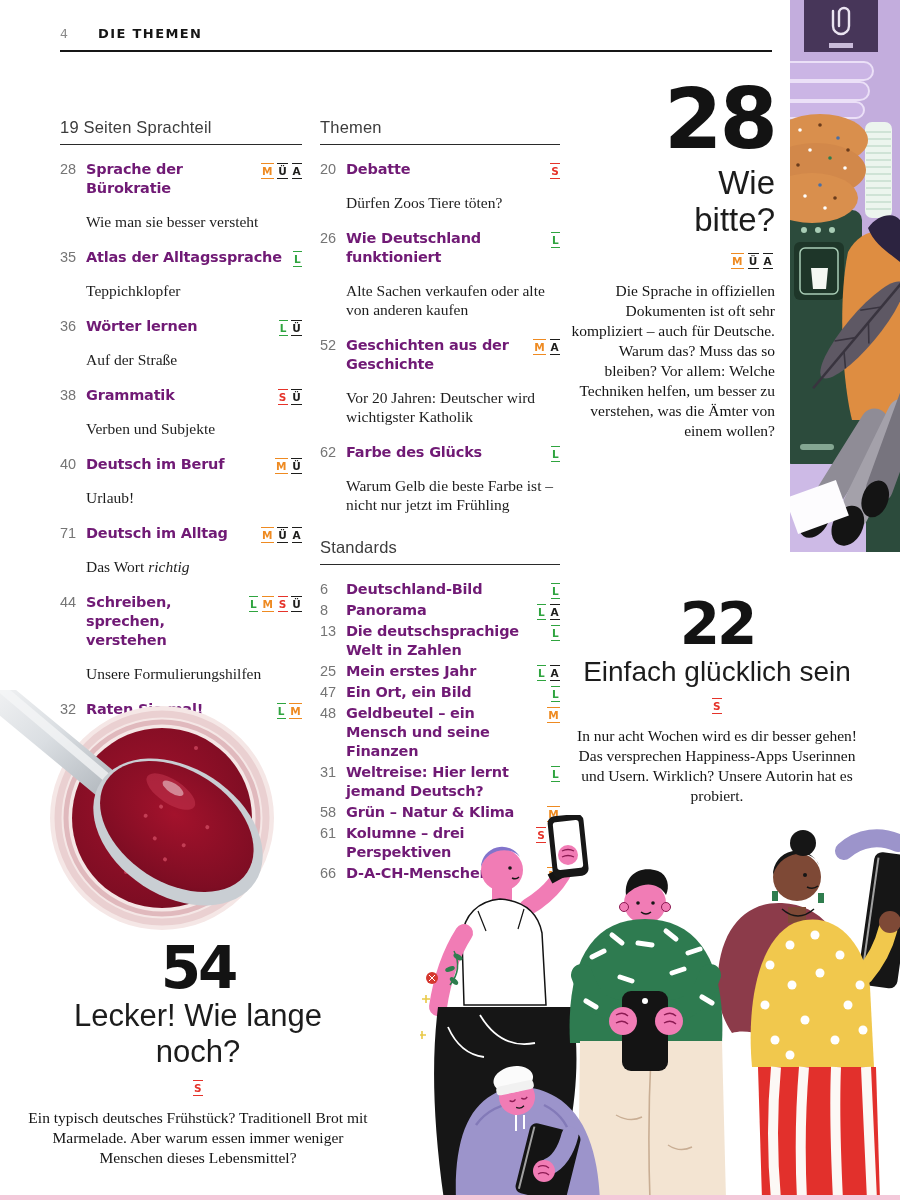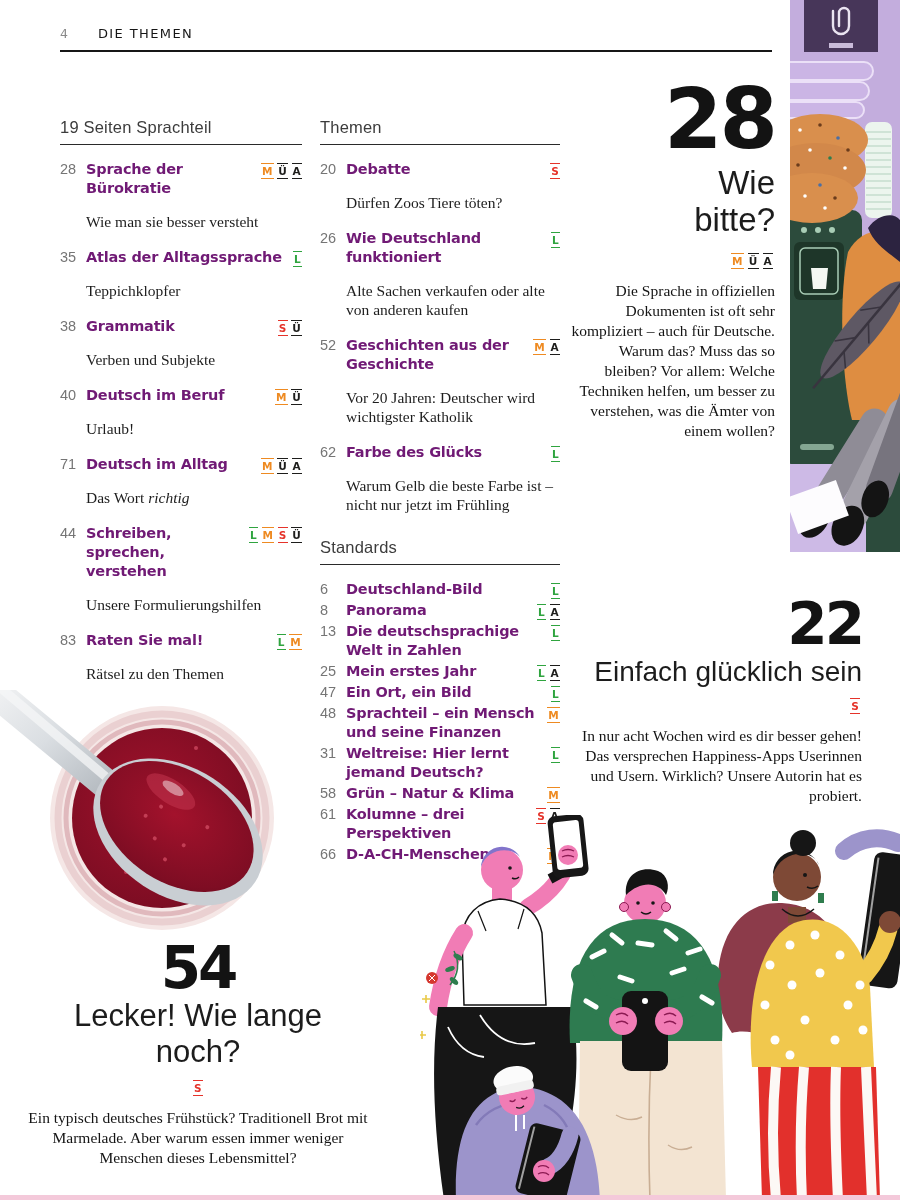--- a/index.html
+++ b/index.html
@@ -3,21 +3,21 @@
 <meta charset="utf-8">
 <style>
   html,body{margin:0;padding:0;background:#e9e9e9;}
   #page{position:relative;width:900px;height:1200px;background:#ffffff;overflow:hidden;
         font-family:"Liberation Sans",sans-serif;color:#161616;margin:0 auto;}
 
   
   .pageheader{position:absolute;left:60px;top:26px;width:712px;border-bottom:2px solid #161616;
               padding-bottom:9px;display:flex;align-items:baseline;}
   .pageheader .pnum{color:#8a8a8a;font-size:12.5px;margin-right:30px;font-family:"DejaVu Sans",sans-serif;}
-  .pageheader .ptitle{font-weight:normal;font-size:13px;letter-spacing:1.4px;color:#161616;
+  .pageheader .ptitle{font-weight:bold;font-size:13px;letter-spacing:1.4px;color:#161616;
                       font-family:"DejaVu Sans",sans-serif;}
 
   
   .col{position:absolute;top:118px;}
   .col.left{left:60px;width:242px;}
   .col.mid{left:320px;width:240px;}
   .col-head{font-size:16.5px;color:#3c3c3c;padding-bottom:7px;border-bottom:1.5px solid #2a2a2a;
             margin-bottom:15px;letter-spacing:0.2px;}
   .col-head.second{margin-top:24px;}
   .toc-item{display:flex;margin-bottom:17px;}
@@ -40,21 +40,21 @@
   .feat-title{font-weight:400;color:#1c1c1c;font-family:"Liberation Sans",sans-serif;}
   .feat-text{font-family:"Liberation Serif",serif;font-size:15.5px;line-height:20px;color:#141414;margin-top:12px;}
   .feat .badges{margin-left:0;padding-left:0;}
   .feat .badge{margin:0 2px;}
 
   .feat-28{left:563px;top:84px;width:212px;text-align:right;}
   .feat-28 .feat-num{font-size:84px;line-height:0.85;}
   .feat-28 .feat-title{font-size:33px;line-height:1.12;margin:10px 0 0 auto;width:140px;}
   .feat-28 .badge-row{margin-top:12px;}
 
-  .feat-22{left:572px;top:598px;width:290px;text-align:right;}
+  .feat-22{left:572px;top:598px;width:290px;text-align:center;}
   .feat-22 .feat-num{font-size:58px;line-height:0.9;}
   .feat-22 .feat-title{font-size:28px;margin-top:6px;}
   .feat-22 .badge-row{margin-top:8px;}
 
   .feat-54{left:28px;top:942px;width:340px;text-align:center;}
   .feat-54 .feat-num{font-size:58px;line-height:0.9;}
   .feat-54 .feat-title{font-size:31px;margin-top:4px;}
   .feat-54 .badge-row{margin-top:8px;}
 
   
@@ -91,20 +91,30 @@
           <span class="toc-num">35</span>
           <span class="toc-body">
             <span class="toc-titleline">
               <span class="toc-title">Atlas der Alltagssprache</span>
               <span class="badges"><span class="badge" style="color: rgb(47, 164, 63); border-color: rgb(47, 164, 63);">L</span></span>
             </span>
             <span class="toc-sub">Teppichklopfer</span>
           </span>
         </div>
         <div class="toc-item">
+          <span class="toc-num">36</span>
+          <span class="toc-body">
+            <span class="toc-titleline">
+              <span class="toc-title">Wörter lernen</span>
+              <span class="badges"><span class="badge" style="color: rgb(47, 164, 63); border-color: rgb(47, 164, 63);">L</span><span class="badge" style="color: rgb(29, 29, 27); border-color: rgb(29, 29, 27);">Ü</span></span>
+            </span>
+            <span class="toc-sub">Auf der Straße</span>
+          </span>
+        </div>
+        <div class="toc-item">
           <span class="toc-num">38</span>
           <span class="toc-body">
             <span class="toc-titleline">
               <span class="toc-title">Grammatik</span>
               <span class="badges"><span class="badge" style="color: rgb(229, 51, 42); border-color: rgb(229, 51, 42);">S</span><span class="badge" style="color: rgb(29, 29, 27); border-color: rgb(29, 29, 27);">Ü</span></span>
             </span>
             <span class="toc-sub">Verben und Subjekte</span>
           </span>
         </div>
         <div class="toc-item">
@@ -131,21 +141,21 @@
           <span class="toc-num">44</span>
           <span class="toc-body">
             <span class="toc-titleline">
               <span class="toc-title">Schreiben, sprechen, verstehen</span>
               <span class="badges"><span class="badge" style="color: rgb(47, 164, 63); border-color: rgb(47, 164, 63);">L</span><span class="badge" style="color: rgb(238, 138, 33); border-color: rgb(238, 138, 33);">M</span><span class="badge" style="color: rgb(229, 51, 42); border-color: rgb(229, 51, 42);">S</span><span class="badge" style="color: rgb(29, 29, 27); border-color: rgb(29, 29, 27);">Ü</span></span>
             </span>
             <span class="toc-sub">Unsere Formulierungshilfen</span>
           </span>
         </div>
         <div class="toc-item">
-          <span class="toc-num">83</span>
+          <span class="toc-num">32</span>
           <span class="toc-body">
             <span class="toc-titleline">
               <span class="toc-title">Raten Sie mal!</span>
               <span class="badges"><span class="badge" style="color: rgb(47, 164, 63); border-color: rgb(47, 164, 63);">L</span><span class="badge" style="color: rgb(238, 138, 33); border-color: rgb(238, 138, 33);">M</span></span>
             </span>
             <span class="toc-sub">Rätsel zu den Themen</span>
           </span>
         </div>
       </div>
   </div>
@@ -238,21 +248,21 @@
             <span class="toc-titleline">
               <span class="toc-title">Ein Ort, ein Bild</span>
               <span class="badges"><span class="badge" style="color: rgb(47, 164, 63); border-color: rgb(47, 164, 63);">L</span></span>
             </span>
           </span>
         </div>
         <div class="toc-item">
           <span class="toc-num">48</span>
           <span class="toc-body">
             <span class="toc-titleline">
-              <span class="toc-title">Sprachteil – ein Mensch und seine Finanzen</span>
+              <span class="toc-title">Geldbeutel – ein Mensch und seine Finanzen</span>
               <span class="badges"><span class="badge" style="color: rgb(238, 138, 33); border-color: rgb(238, 138, 33);">M</span></span>
             </span>
           </span>
         </div>
         <div class="toc-item">
           <span class="toc-num">31</span>
           <span class="toc-body">
             <span class="toc-titleline">
               <span class="toc-title">Weltreise: Hier lernt jemand Deutsch?</span>
               <span class="badges"><span class="badge" style="color: rgb(47, 164, 63); border-color: rgb(47, 164, 63);">L</span></span>

